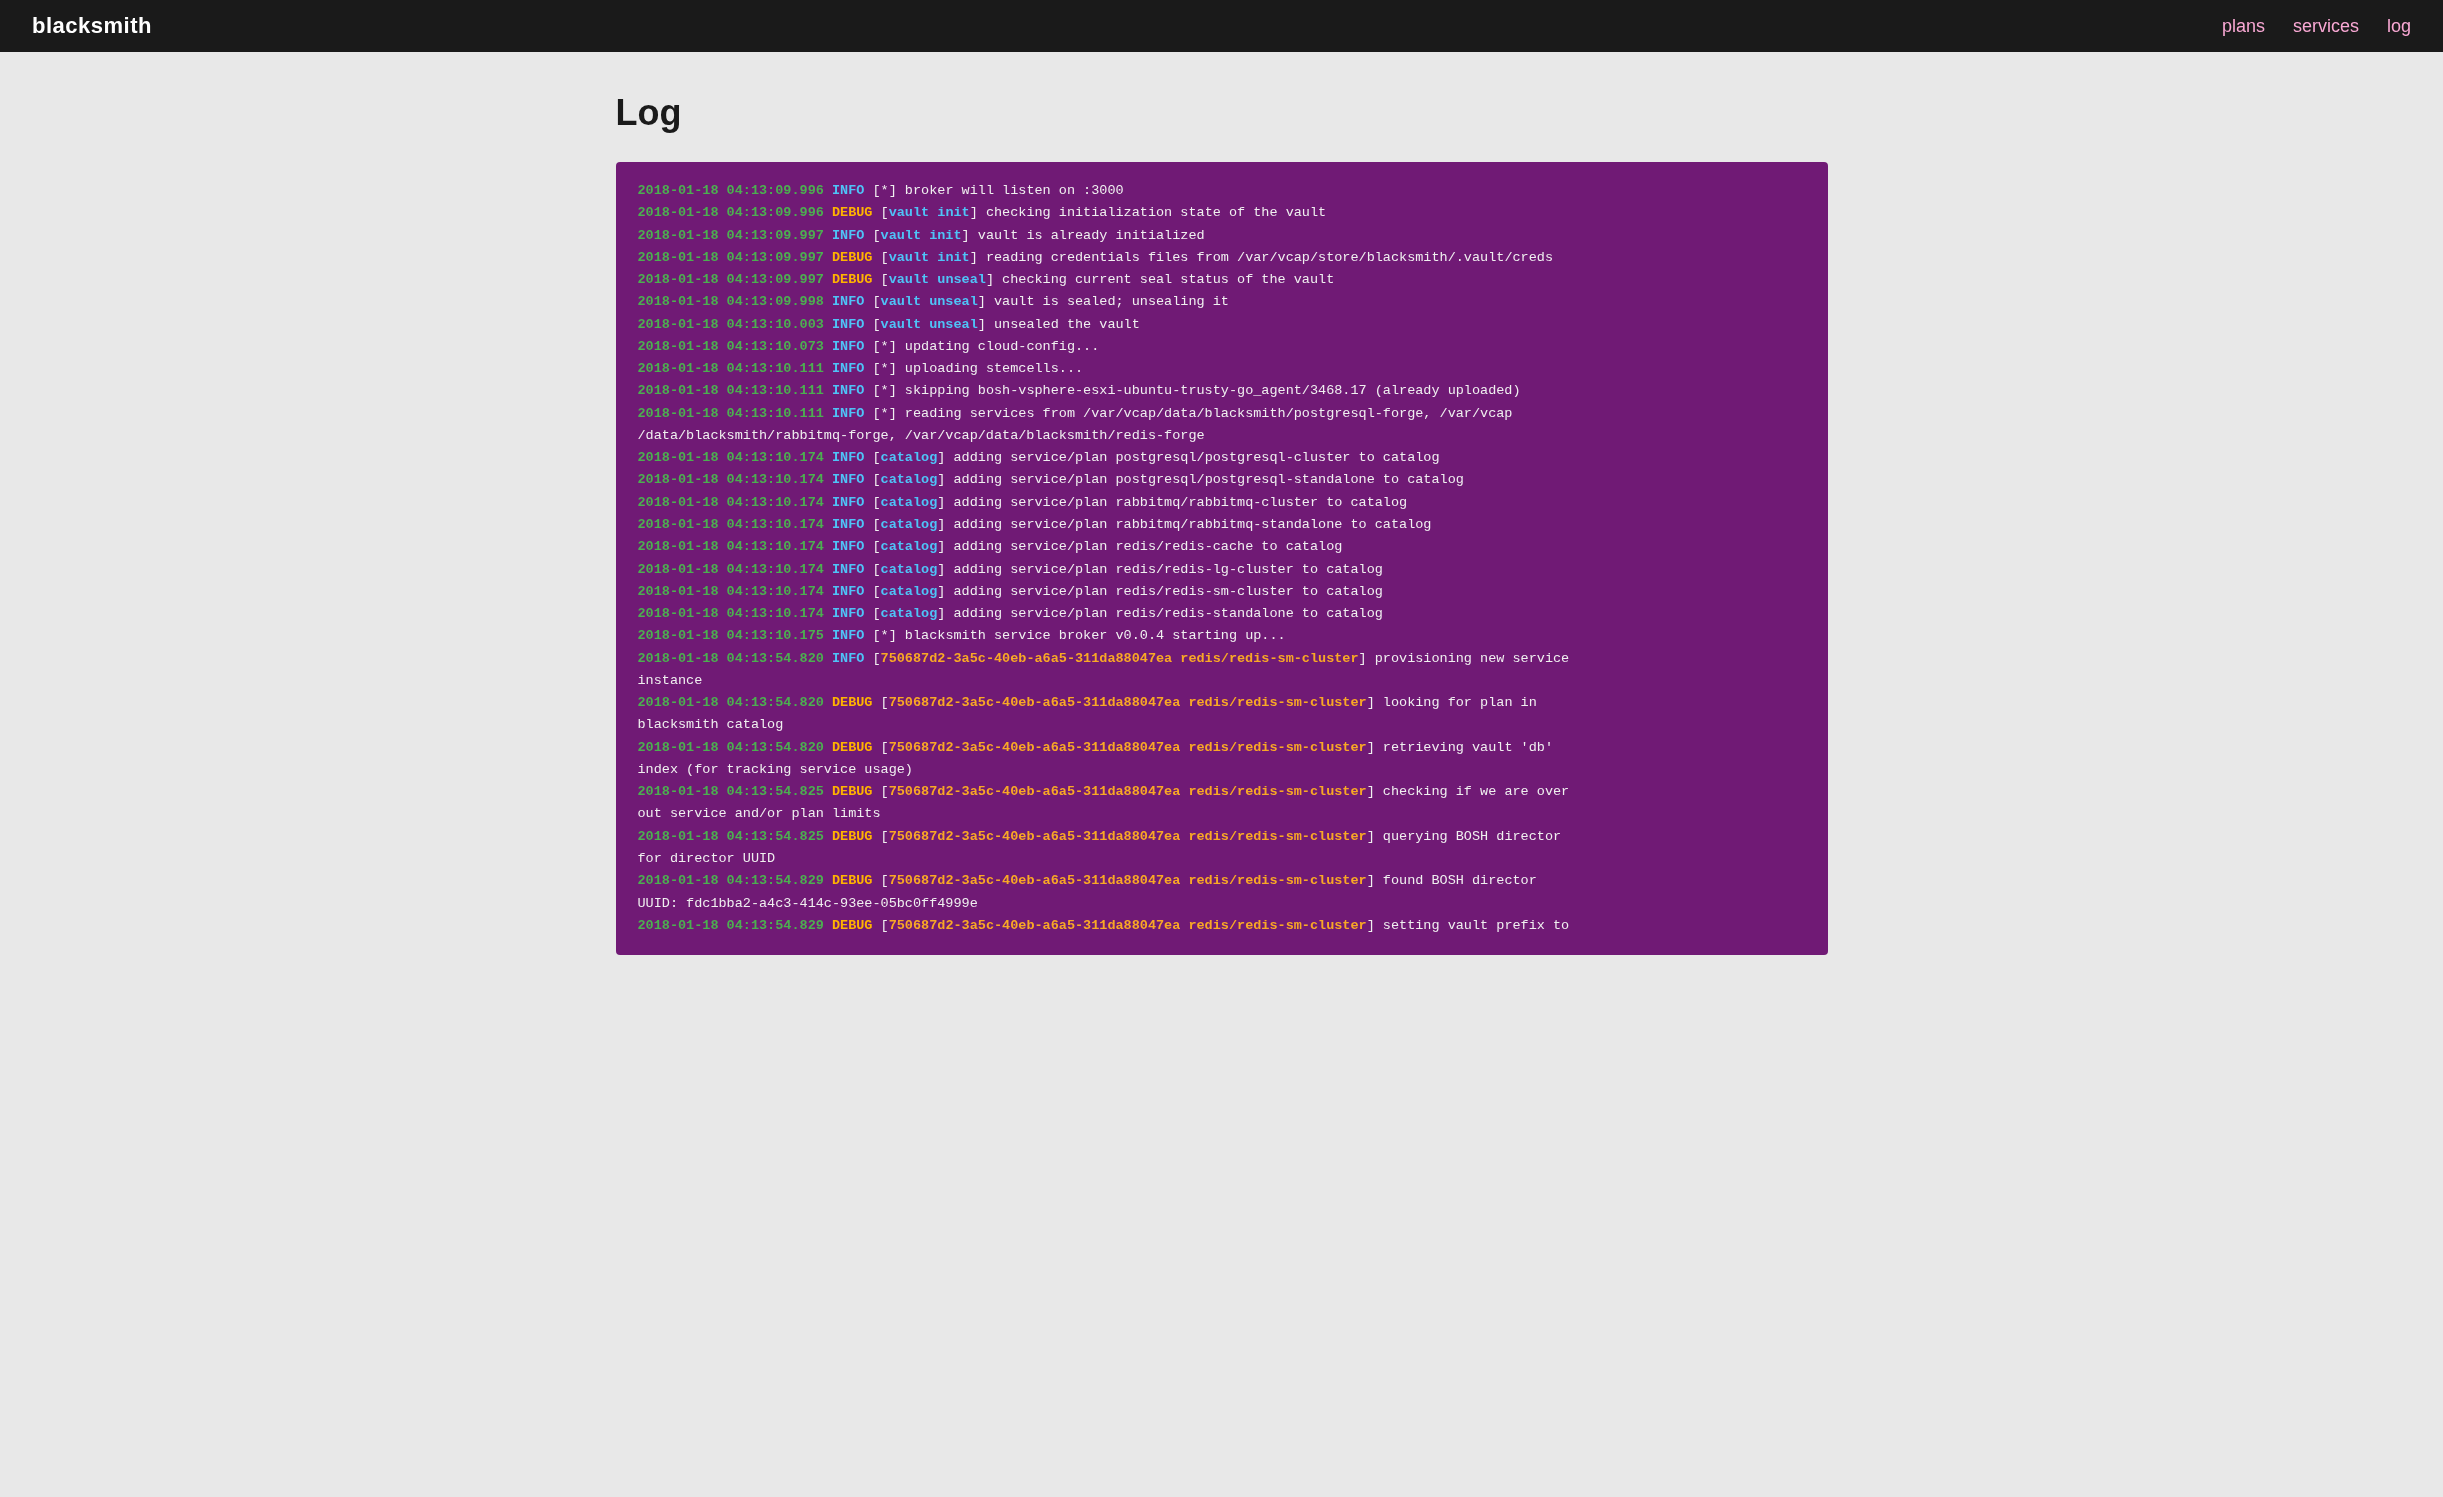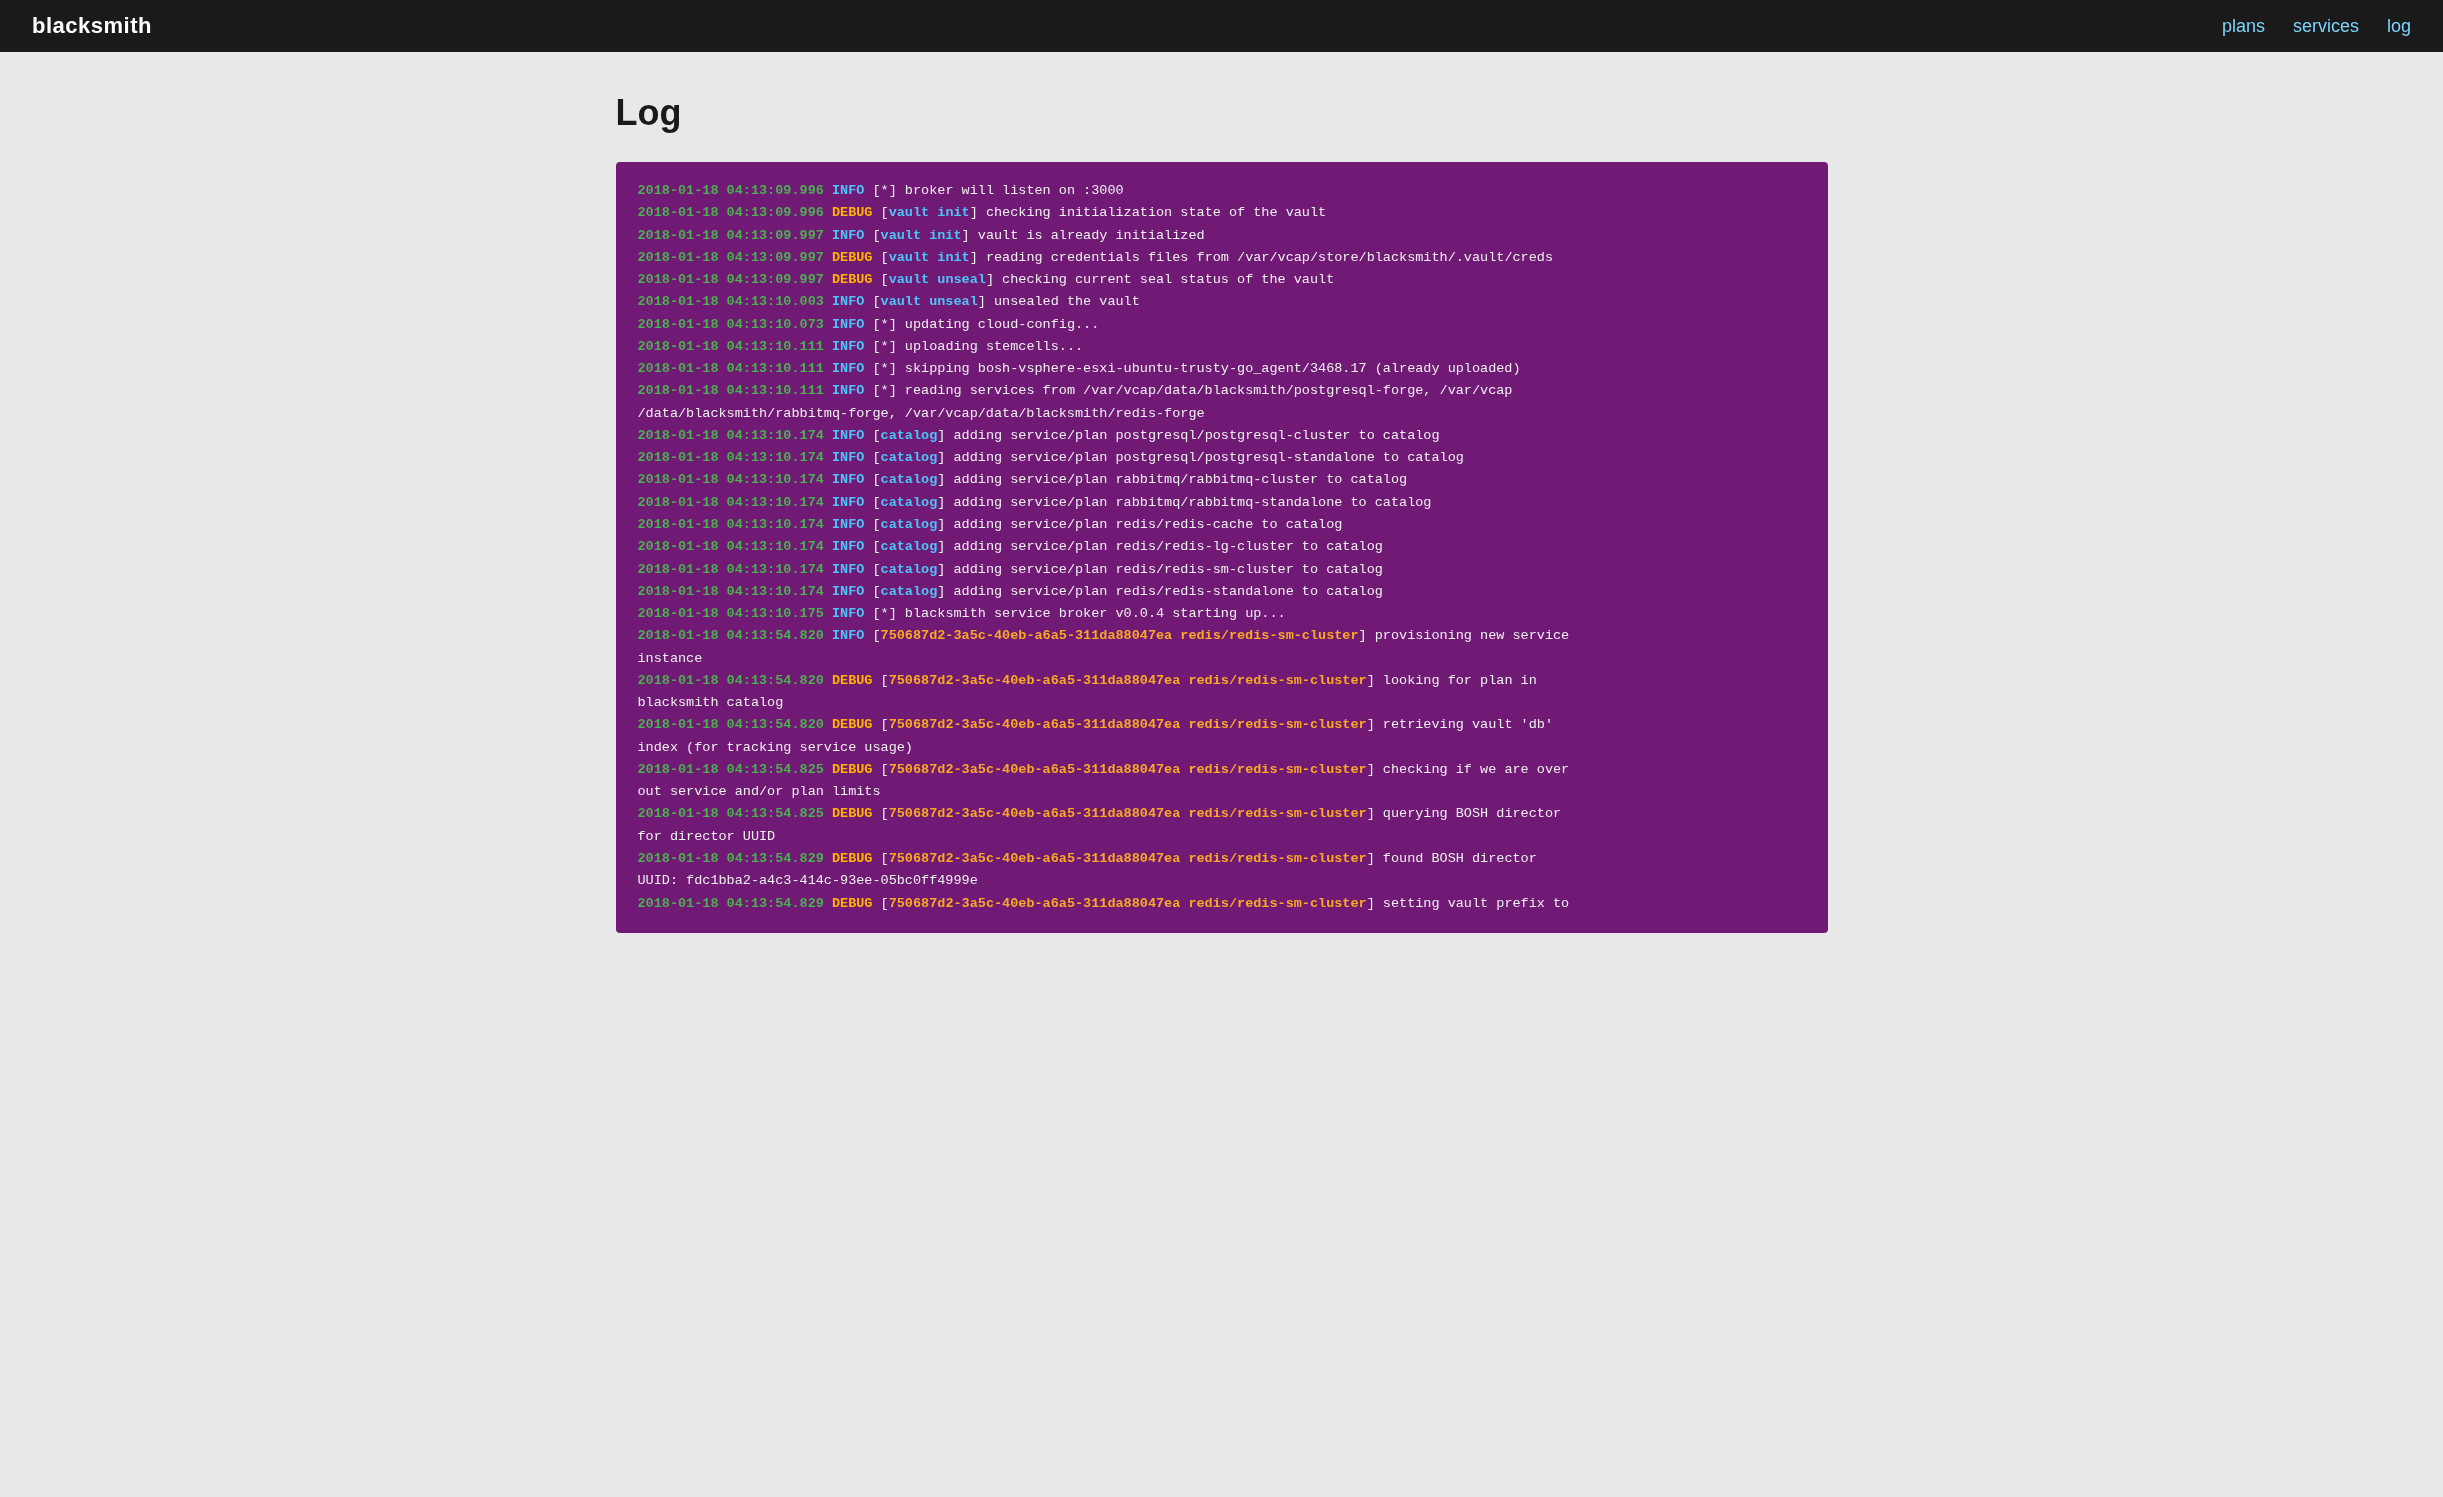--- a/index.html
+++ b/index.html
@@ -23,21 +23,21 @@
       font-size: 22px;
       font-weight: bold;
       letter-spacing: 0.5px;
     }
     .nav-links {
       display: flex;
       gap: 28px;
       align-items: center;
     }
     .nav-links a {
-      color: #7dd3fc;
+      color: #f9a8d4;
       text-decoration: none;
       font-size: 18px;
     }
     
     .page-content {
       max-width: 1260px;
       margin: 0 auto;
       padding: 40px 24px;
     }
     h1.log-title {
@@ -83,20 +83,21 @@
 
 <div class="page-content">
   <h1 class="log-title">Log</h1>
   <div class="log-box" id="log-container">
 
   <span class="log-line"><span class="ts">2018-01-18 04:13:09.996</span> <span class="level-info">INFO</span> <span class="msg">[*] broker will listen on :3000</span></span>
       <span class="log-line"><span class="ts">2018-01-18 04:13:09.996</span> <span class="level-debug">DEBUG</span> [<span class="tag">vault init</span>] <span class="msg">checking initialization state of the vault</span></span>
       <span class="log-line"><span class="ts">2018-01-18 04:13:09.997</span> <span class="level-info">INFO</span> [<span class="tag">vault init</span>] <span class="msg">vault is already initialized</span></span>
       <span class="log-line"><span class="ts">2018-01-18 04:13:09.997</span> <span class="level-debug">DEBUG</span> [<span class="tag">vault init</span>] <span class="msg">reading credentials files from /var/vcap/store/blacksmith/.vault/creds</span></span>
       <span class="log-line"><span class="ts">2018-01-18 04:13:09.997</span> <span class="level-debug">DEBUG</span> [<span class="tag">vault unseal</span>] <span class="msg">checking current seal status of the vault</span></span>
+      <span class="log-line"><span class="ts">2018-01-18 04:13:09.998</span> <span class="level-info">INFO</span> [<span class="tag">vault unseal</span>] <span class="msg">vault is sealed; unsealing it</span></span>
       <span class="log-line"><span class="ts">2018-01-18 04:13:10.003</span> <span class="level-info">INFO</span> [<span class="tag">vault unseal</span>] <span class="msg">unsealed the vault</span></span>
       <span class="log-line"><span class="ts">2018-01-18 04:13:10.073</span> <span class="level-info">INFO</span> <span class="msg">[*] updating cloud-config...</span></span>
       <span class="log-line"><span class="ts">2018-01-18 04:13:10.111</span> <span class="level-info">INFO</span> <span class="msg">[*] uploading stemcells...</span></span>
       <span class="log-line"><span class="ts">2018-01-18 04:13:10.111</span> <span class="level-info">INFO</span> <span class="msg">[*] skipping bosh-vsphere-esxi-ubuntu-trusty-go_agent/3468.17 (already uploaded)</span></span>
       <span class="log-line"><span class="ts">2018-01-18 04:13:10.111</span> <span class="level-info">INFO</span> <span class="msg">[*] reading services from /var/vcap/data/blacksmith/postgresql-forge, /var/vcap
 /data/blacksmith/rabbitmq-forge, /var/vcap/data/blacksmith/redis-forge</span></span>
       <span class="log-line"><span class="ts">2018-01-18 04:13:10.174</span> <span class="level-info">INFO</span> [<span class="tag">catalog</span>] <span class="msg">adding service/plan postgresql/postgresql-cluster to catalog</span></span>
       <span class="log-line"><span class="ts">2018-01-18 04:13:10.174</span> <span class="level-info">INFO</span> [<span class="tag">catalog</span>] <span class="msg">adding service/plan postgresql/postgresql-standalone to catalog</span></span>
       <span class="log-line"><span class="ts">2018-01-18 04:13:10.174</span> <span class="level-info">INFO</span> [<span class="tag">catalog</span>] <span class="msg">adding service/plan rabbitmq/rabbitmq-cluster to catalog</span></span>
       <span class="log-line"><span class="ts">2018-01-18 04:13:10.174</span> <span class="level-info">INFO</span> [<span class="tag">catalog</span>] <span class="msg">adding service/plan rabbitmq/rabbitmq-standalone to catalog</span></span>

